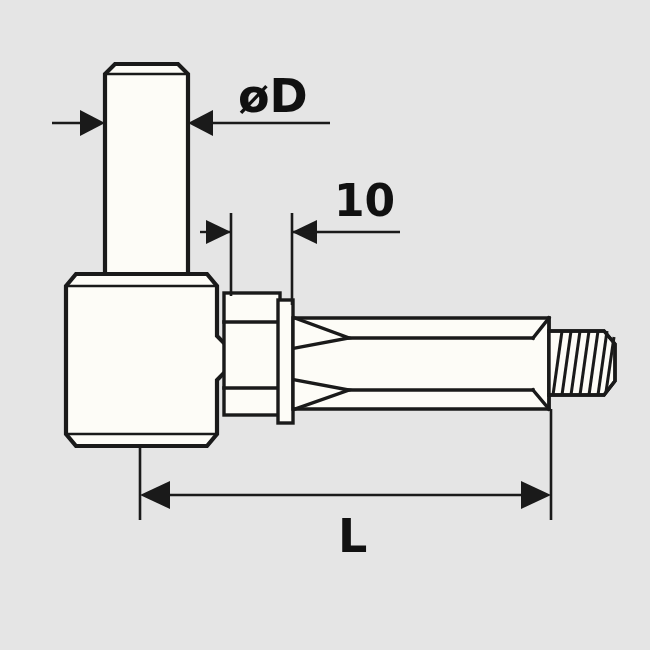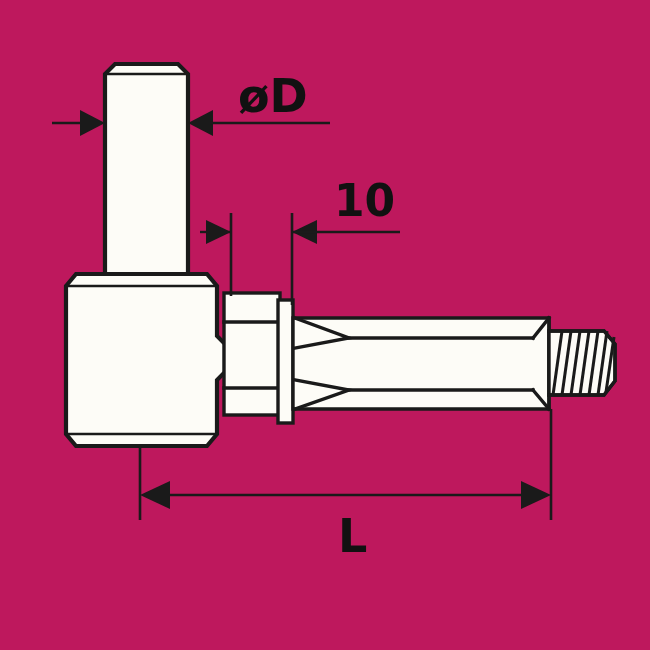--- a/index.html
+++ b/index.html
@@ -8,21 +8,21 @@
     padding: 0;
     background: #fdfcf7;
   }
   body {
     font-family: "Liberation Sans", sans-serif;
   }
   #drawing-root {
     position: relative;
     width: 650px;
     height: 650px;
-    background: #be185d;
+    background: #e5e5e5;
     overflow: hidden;
   }
   #drawing-svg {
     display: block;
     width: 650px;
     height: 650px;
   }
   .part-line {
     fill: none;
     stroke: #1a1a1a;

